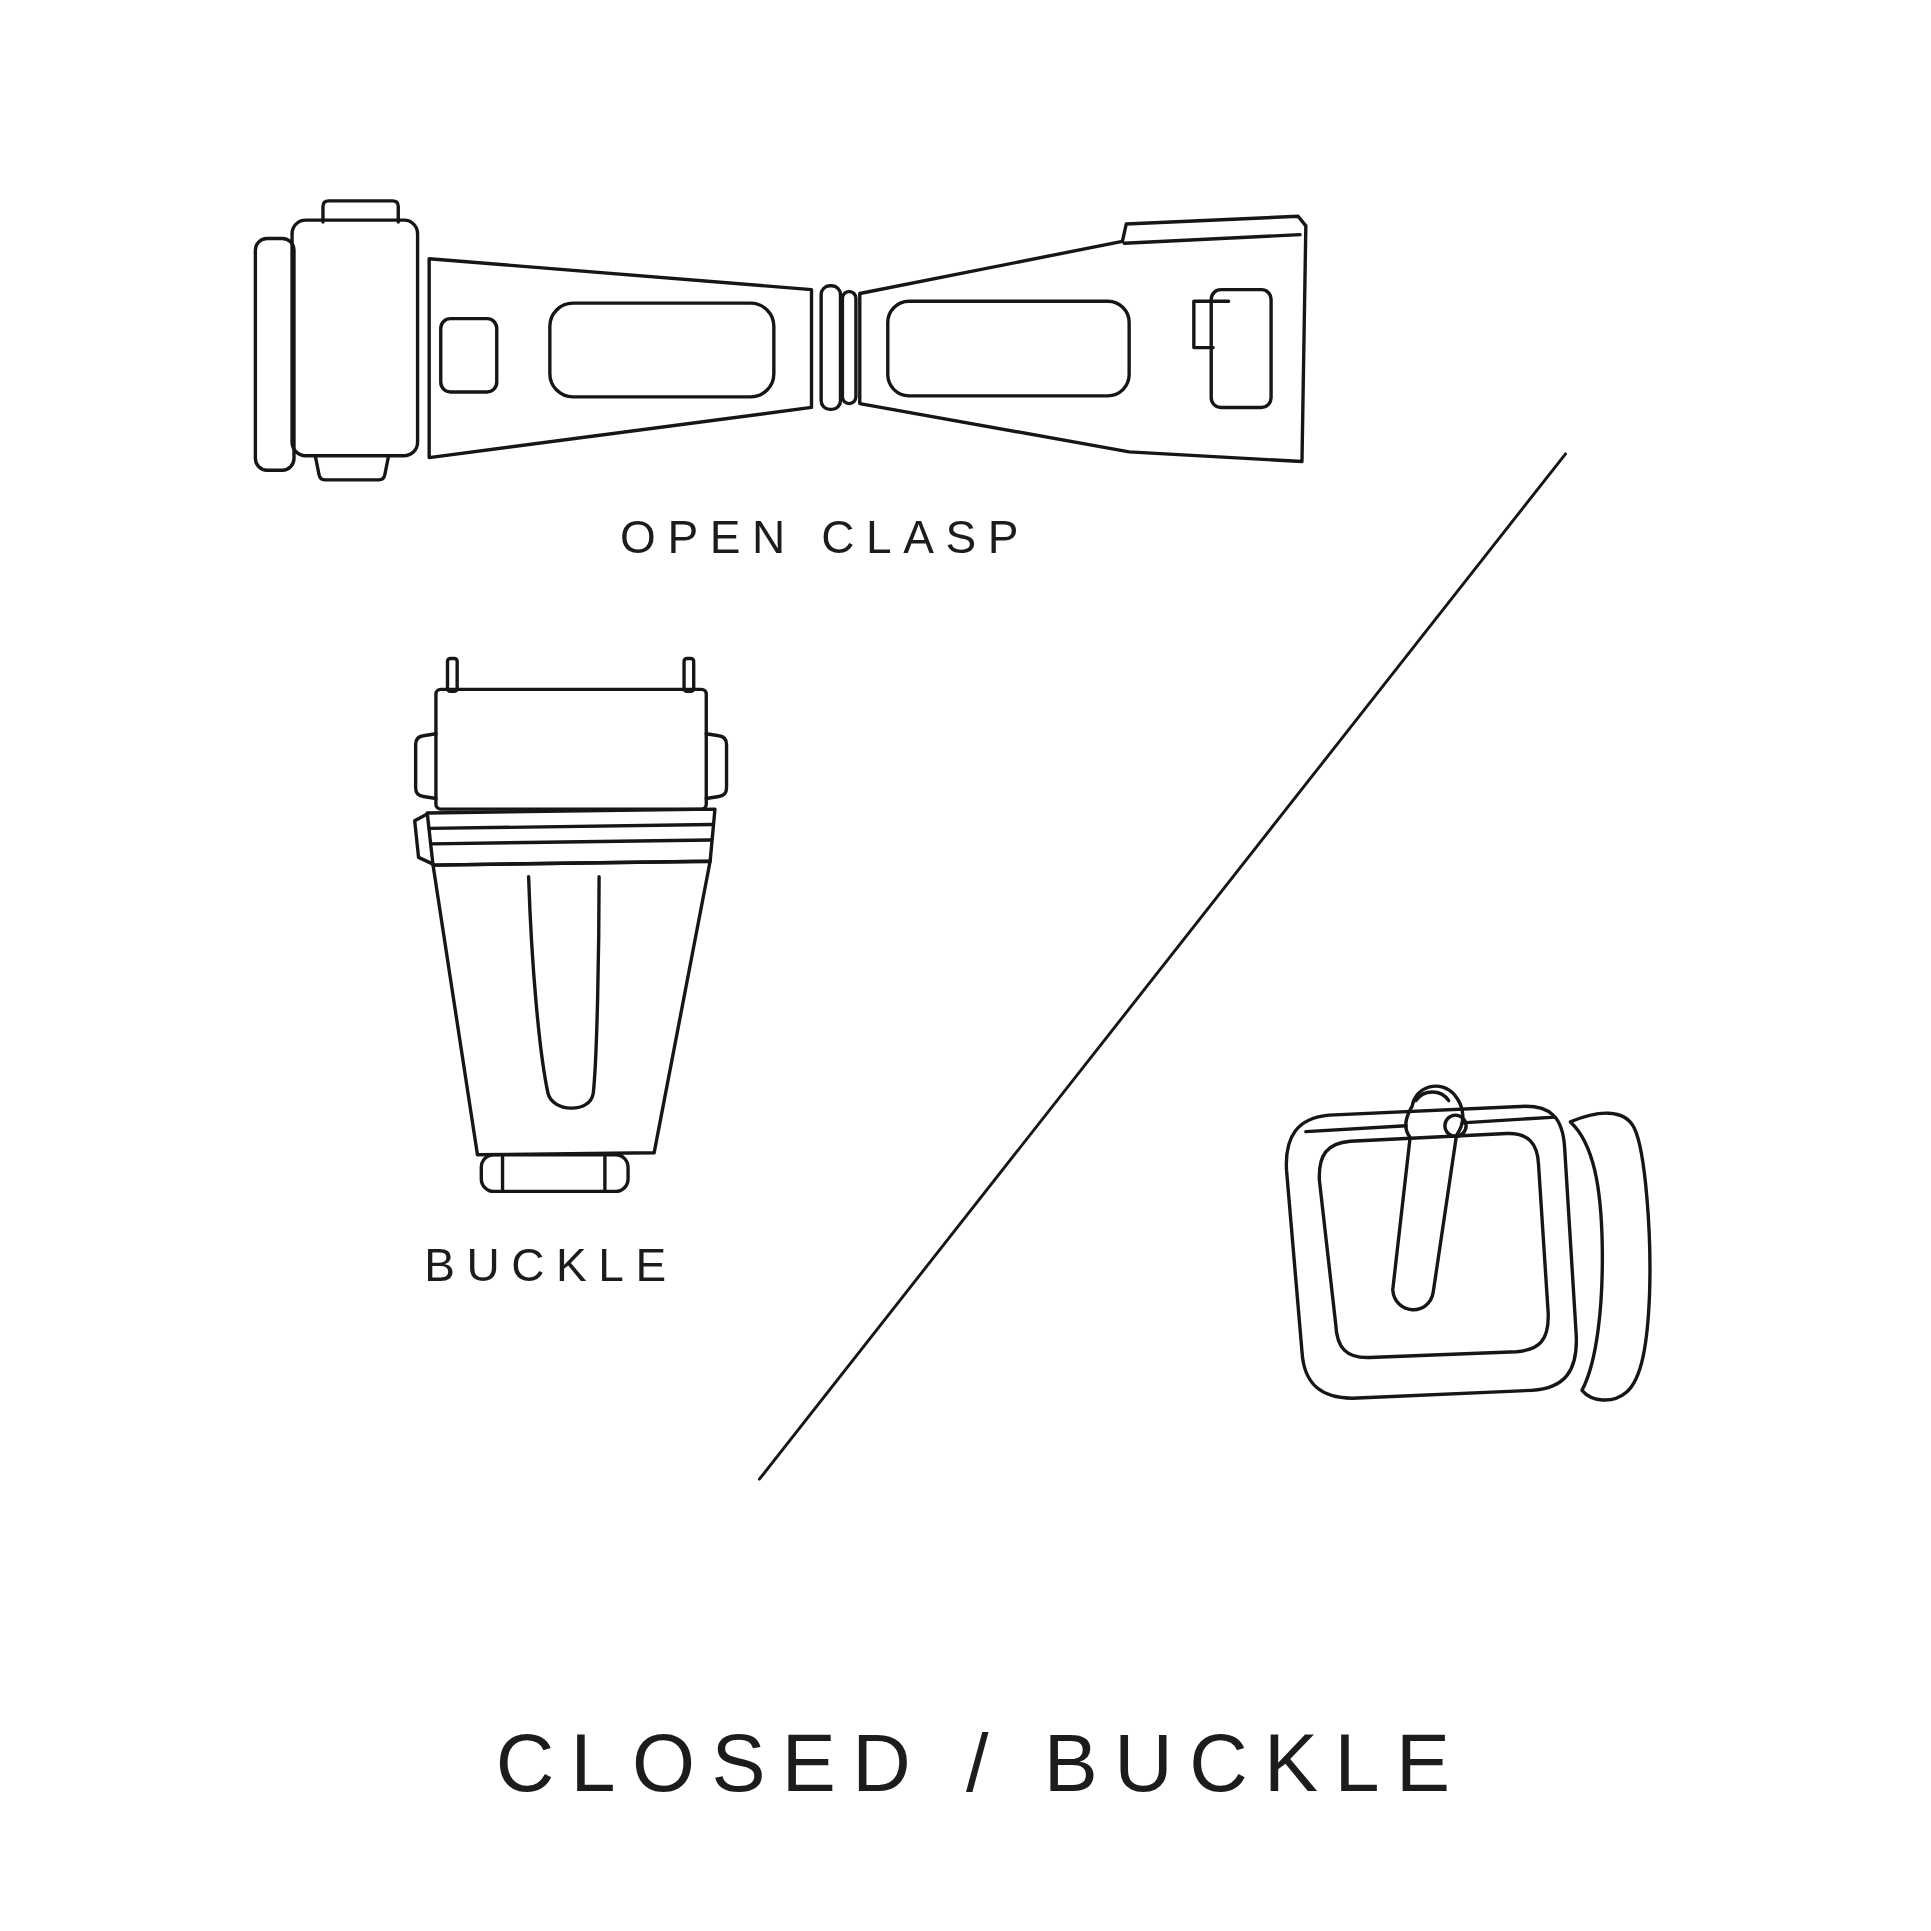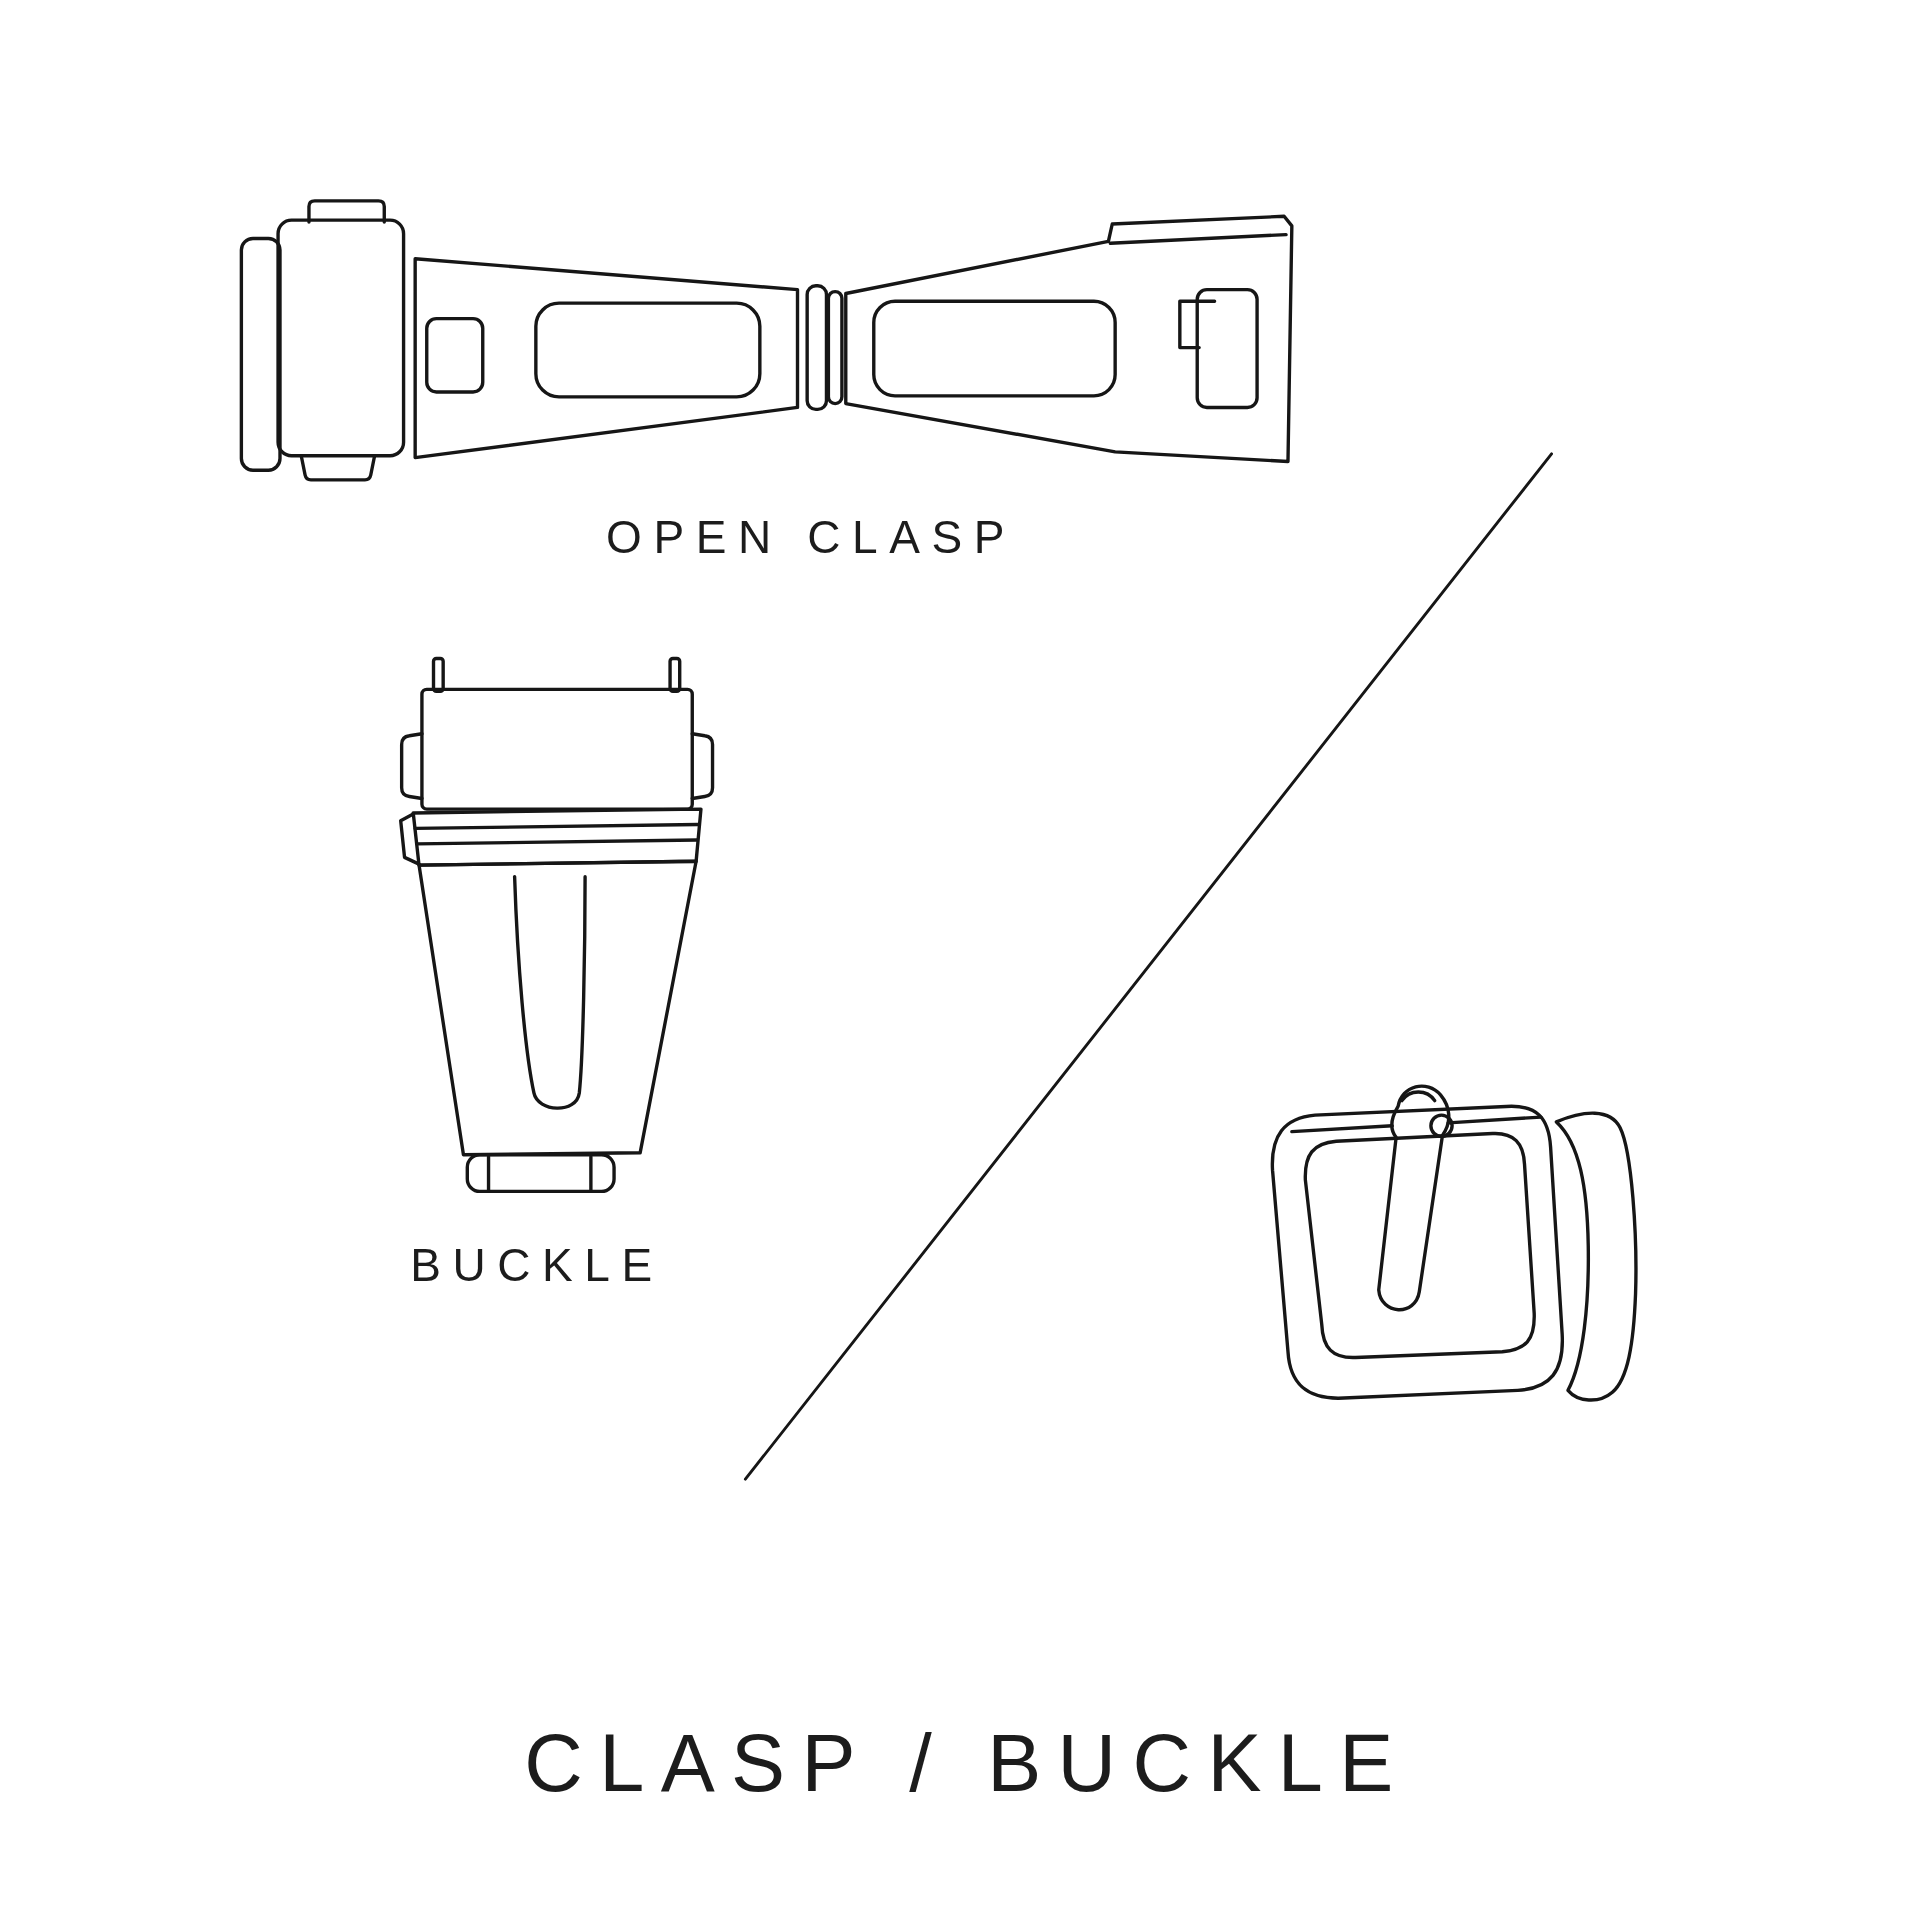--- a/index.html
+++ b/index.html
@@ -7,20 +7,21 @@
     padding: 0;
     background: #ffffff;
   }
   .canvas {
     position: relative;
     width: 1802px;
     height: 1931px;
     background: #ffffff;
     overflow: hidden;
     font-family: "Liberation Sans", sans-serif;
+    margin-left: 14px;
   }
   .art {
     position: absolute;
     top: 0;
     left: 0;
   }
   .label {
     position: absolute;
     transform: translateX(-50%);
     color: #1c1c1c;
@@ -116,16 +117,16 @@
 
       <path d="M 1448 1146 C 1452 1124 1478 1118 1492 1134 C 1502 1146 1504 1162 1494 1176 L 1470 1338 C 1466 1364 1430 1362 1428 1336 L 1446 1178 C 1438 1168 1442 1156 1448 1146 Z"></path>
       <path d="M 1452 1140 C 1460 1128 1478 1128 1486 1140"></path>
     </g>
   </svg>
 
   <div id="open-clasp-label" class="label label-small">OPEN CLASP</div>
 
   <div id="closed-label" class="label label-small">BUCKLE</div>
 
-  <div id="main-title" class="label label-title">CLASP / BUCKLE</div>
+  <div id="main-title" class="label label-title">CLOSED / BUCKLE</div>
 
 </div>
 
 
 </body></html>

